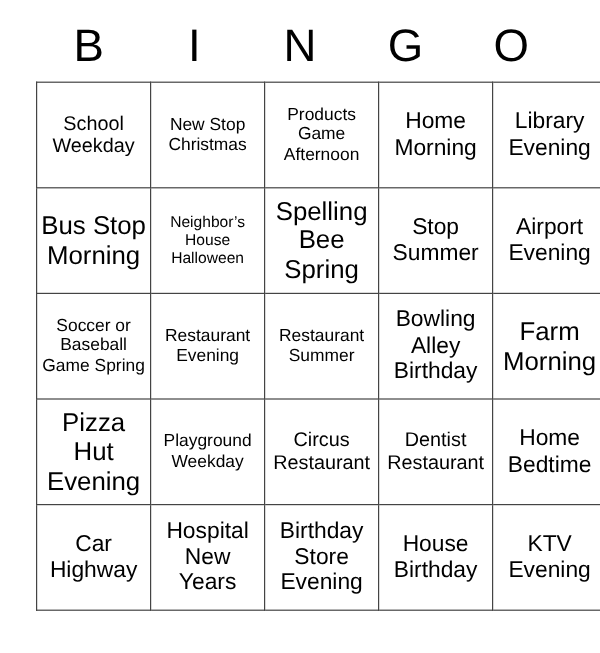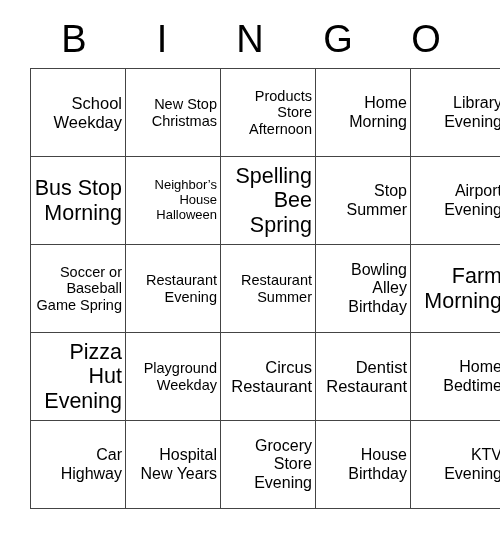--- a/index.html
+++ b/index.html
@@ -38,32 +38,32 @@
   }
   .bingo-grid {
     width: 440px;
     border-collapse: collapse;
     table-layout: fixed;
   }
   .bingo-grid td {
     border: 1px solid #444444;
     width: 88px;
     padding: 2px 3px;
-    text-align: right;
+    text-align: center;
     vertical-align: middle;
     color: #000000;
     line-height: 1.13;
     word-wrap: break-word;
     overflow: hidden;
   }
   .bingo-grid tr { height: 88px; }
 
   
   .fs-xl  { font-size: 21.5px; }
-  .fs-lg  { font-size: 16px; }
+  .fs-lg  { font-size: 19px; }
   .fs-md  { font-size: 16.5px; }
   .fs-sm  { font-size: 14.5px; }
   .fs-xs  { font-size: 13px; margin-top: 10px; }
 </style>
 </head>
 <body>
 
 <div class="bingo-card">
 
   <div class="bingo-header">
@@ -72,21 +72,21 @@
     <div class="header-letter">N</div>
     <div class="header-letter">G</div>
     <div class="header-letter">O</div>
   </div>
 
   <table class="bingo-grid">
     <tbody>
       <tr>
         <td class="fs-md">School Weekday</td>
         <td class="fs-sm">New Stop Christmas</td>
-        <td class="fs-sm">Products Store Afternoon</td>
+        <td class="fs-sm">Products Game Afternoon</td>
         <td class="fs-lg">Home Morning</td>
         <td class="fs-lg">Library Evening</td>
       </tr>
       <tr>
         <td class="fs-xl">Bus Stop Morning</td>
         <td class="fs-xs">Neighbor’s House Halloween</td>
         <td class="fs-xl">Spelling Bee Spring</td>
         <td class="fs-lg">Stop Summer</td>
         <td class="fs-lg">Airport Evening</td>
       </tr>
@@ -100,20 +100,20 @@
       <tr>
         <td class="fs-xl">Pizza Hut Evening</td>
         <td class="fs-sm">Playground Weekday</td>
         <td class="fs-md">Circus Restaurant</td>
         <td class="fs-md">Dentist Restaurant</td>
         <td class="fs-lg">Home Bedtime</td>
       </tr>
       <tr>
         <td class="fs-lg">Car Highway</td>
         <td class="fs-lg">Hospital New Years</td>
-        <td class="fs-lg">Grocery Store Evening</td>
+        <td class="fs-lg">Birthday Store Evening</td>
         <td class="fs-lg">House Birthday</td>
         <td class="fs-lg">KTV Evening</td>
       </tr>
     </tbody>
   </table>
 
 </div>
 
 </body></html>

